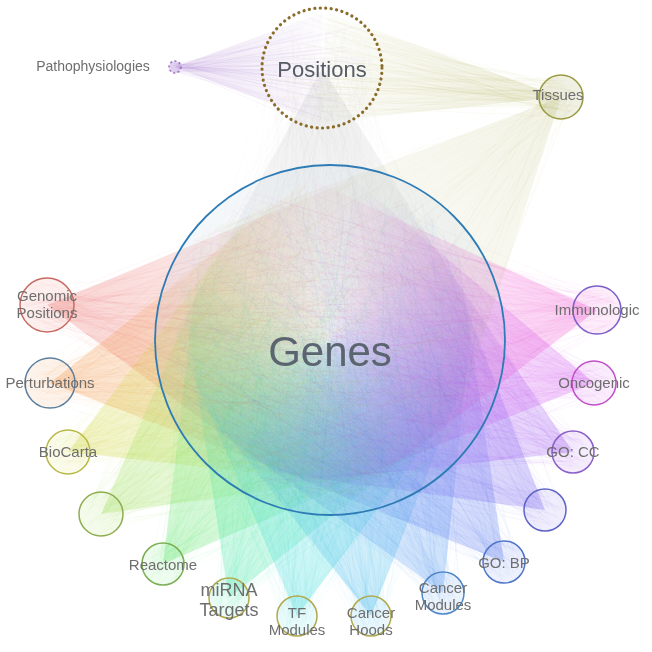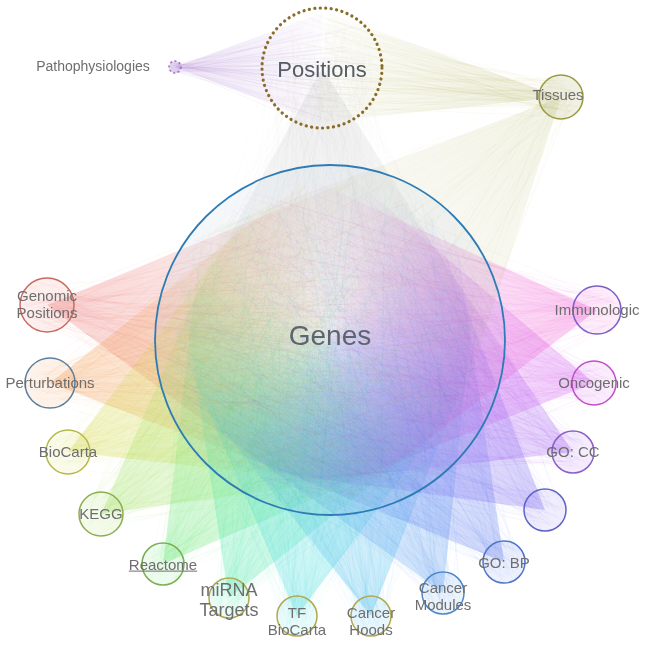--- a/index.html
+++ b/index.html
@@ -1652,34 +1652,33 @@
       <circle cx="297" cy="616" r="20" fill="rgba(47,217,217,0.10)" stroke="#b2a94e" stroke-width="1.5"></circle>
       <circle cx="371" cy="616" r="20" fill="rgba(53,181,234,0.10)" stroke="#b2a94e" stroke-width="1.5"></circle>
       <circle cx="443" cy="593" r="21" fill="rgba(63,142,240,0.10)" stroke="#4f86c8" stroke-width="1.5"></circle>
       <circle cx="504" cy="562" r="21" fill="rgba(74,108,240,0.10)" stroke="#4f74c8" stroke-width="1.5"></circle>
       <circle cx="545" cy="510" r="21" fill="rgba(106,85,240,0.10)" stroke="#5f64c8" stroke-width="1.5"></circle>
       <circle cx="573" cy="452" r="21" fill="rgba(154,78,240,0.10)" stroke="#8a5fc8" stroke-width="1.5"></circle>
       <circle cx="594" cy="383" r="22" fill="rgba(204,68,238,0.10)" stroke="#c050c8" stroke-width="1.5"></circle>
       <circle cx="597" cy="310" r="24" fill="rgba(238,68,204,0.10)" stroke="#7a5fc8" stroke-width="1.5"></circle>
     </svg>
   <div id="labels">
-      <div class="node-label" style="left: 330px; top: 336px; font-size: 28px; color: rgb(91, 101, 112);">Genes</div>
+      <div class="node-label" style="left: 330px; top: 352px; font-size: 42px; color: rgb(91, 101, 112);">Genes</div>
       <div class="node-label" style="left: 322px; top: 70px; font-size: 22px; color: rgb(85, 92, 99);">Positions</div>
       <div class="node-label" style="left: 93px; top: 67px; font-size: 14px;">Pathophysiologies</div>
       <div class="node-label" style="left: 558px; top: 95px; font-size: 15px;">Tissues</div>
       <div class="node-label" style="left: 47px; top: 305px; font-size: 15px;">Genomic
 Positions</div>
       <div class="node-label" style="left: 50px; top: 383px; font-size: 15px;">Perturbations</div>
       <div class="node-label" style="left: 68px; top: 452px; font-size: 15px;">BioCarta</div>
-      <div class="node-label" style="left: 101px; top: 514px; font-size: 15px;">KEGG</div>
-      <div class="node-label" style="left: 163px; top: 565px; font-size: 15px; text-decoration: underline;">Reactome</div>
+      <div class="node-label" style="left: 163px; top: 565px; font-size: 15px;">Reactome</div>
       <div class="node-label" style="left: 229px; top: 600px; font-size: 18px;">miRNA
 Targets</div>
       <div class="node-label" style="left: 297px; top: 622px; font-size: 15px;">TF
-BioCarta</div>
+Modules</div>
       <div class="node-label" style="left: 371px; top: 622px; font-size: 15px;">Cancer
 Hoods</div>
       <div class="node-label" style="left: 443px; top: 597px; font-size: 15px;">Cancer
 Modules</div>
       <div class="node-label" style="left: 504px; top: 563px; font-size: 15px;">GO: BP</div>
       <div class="node-label" style="left: 573px; top: 452px; font-size: 15px;">GO: CC</div>
       <div class="node-label" style="left: 594px; top: 383px; font-size: 15px;">Oncogenic</div>
       <div class="node-label" style="left: 597px; top: 310px; font-size: 15px;">Immunologic</div>
     </div>
 </div>

